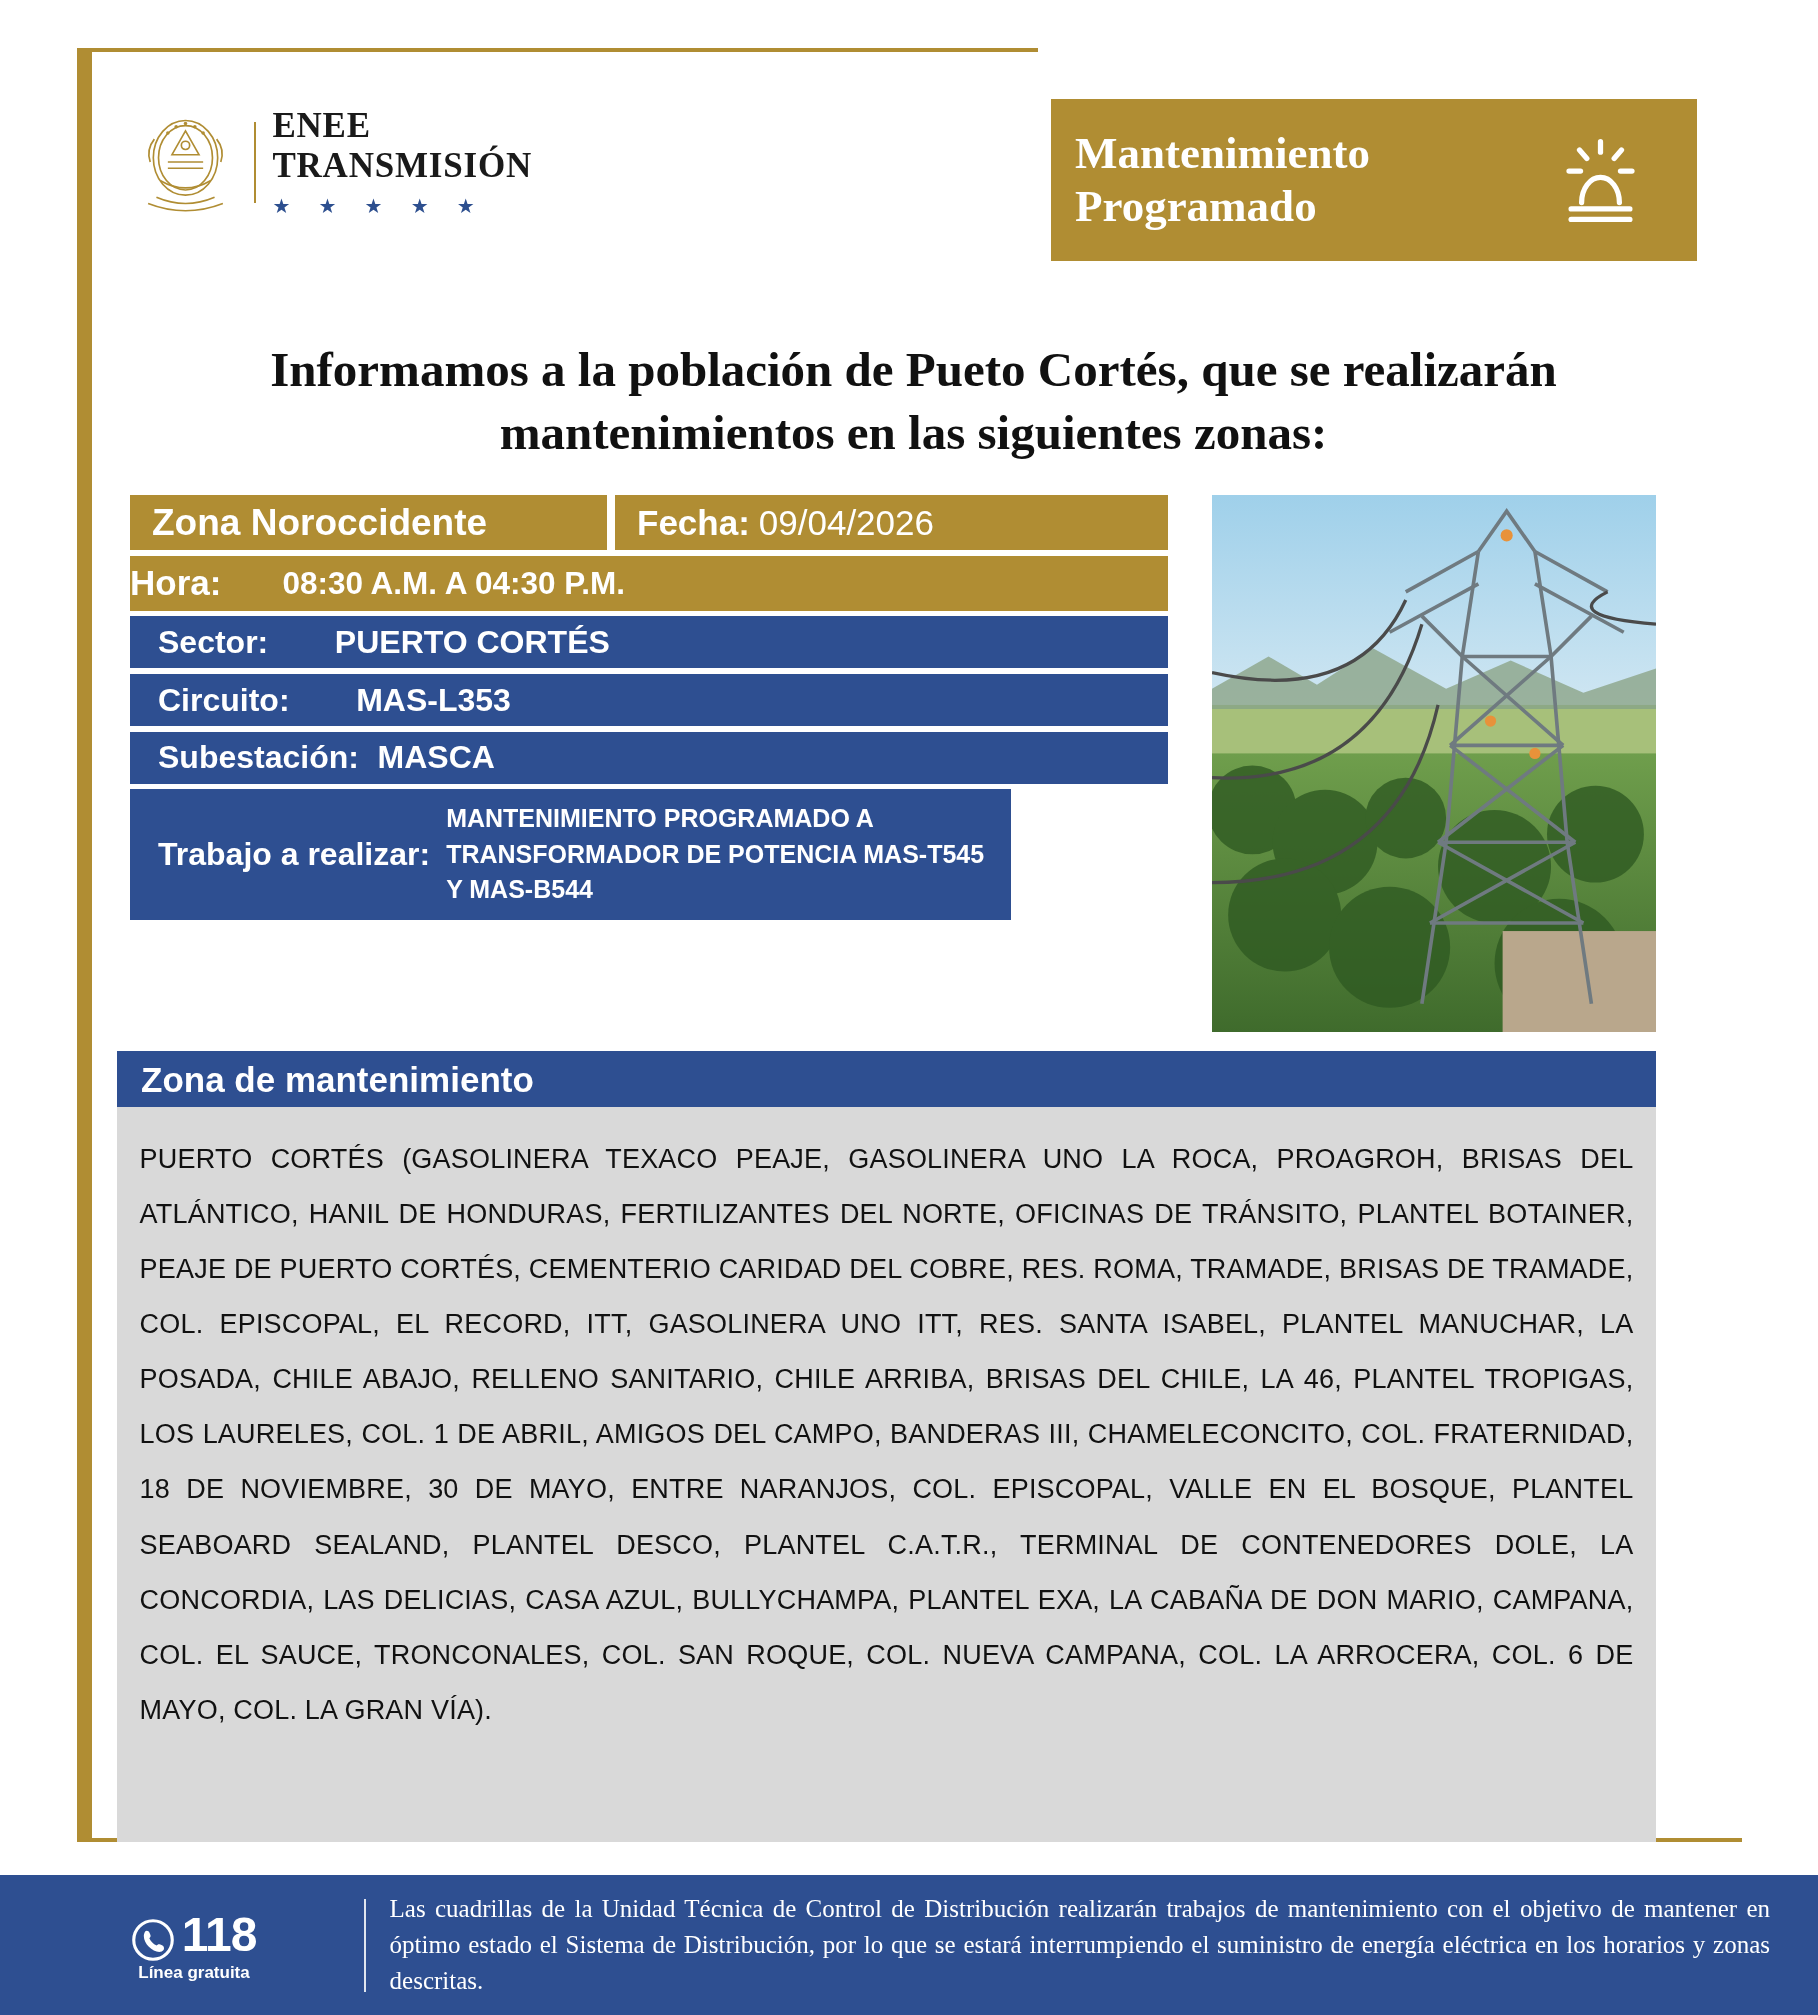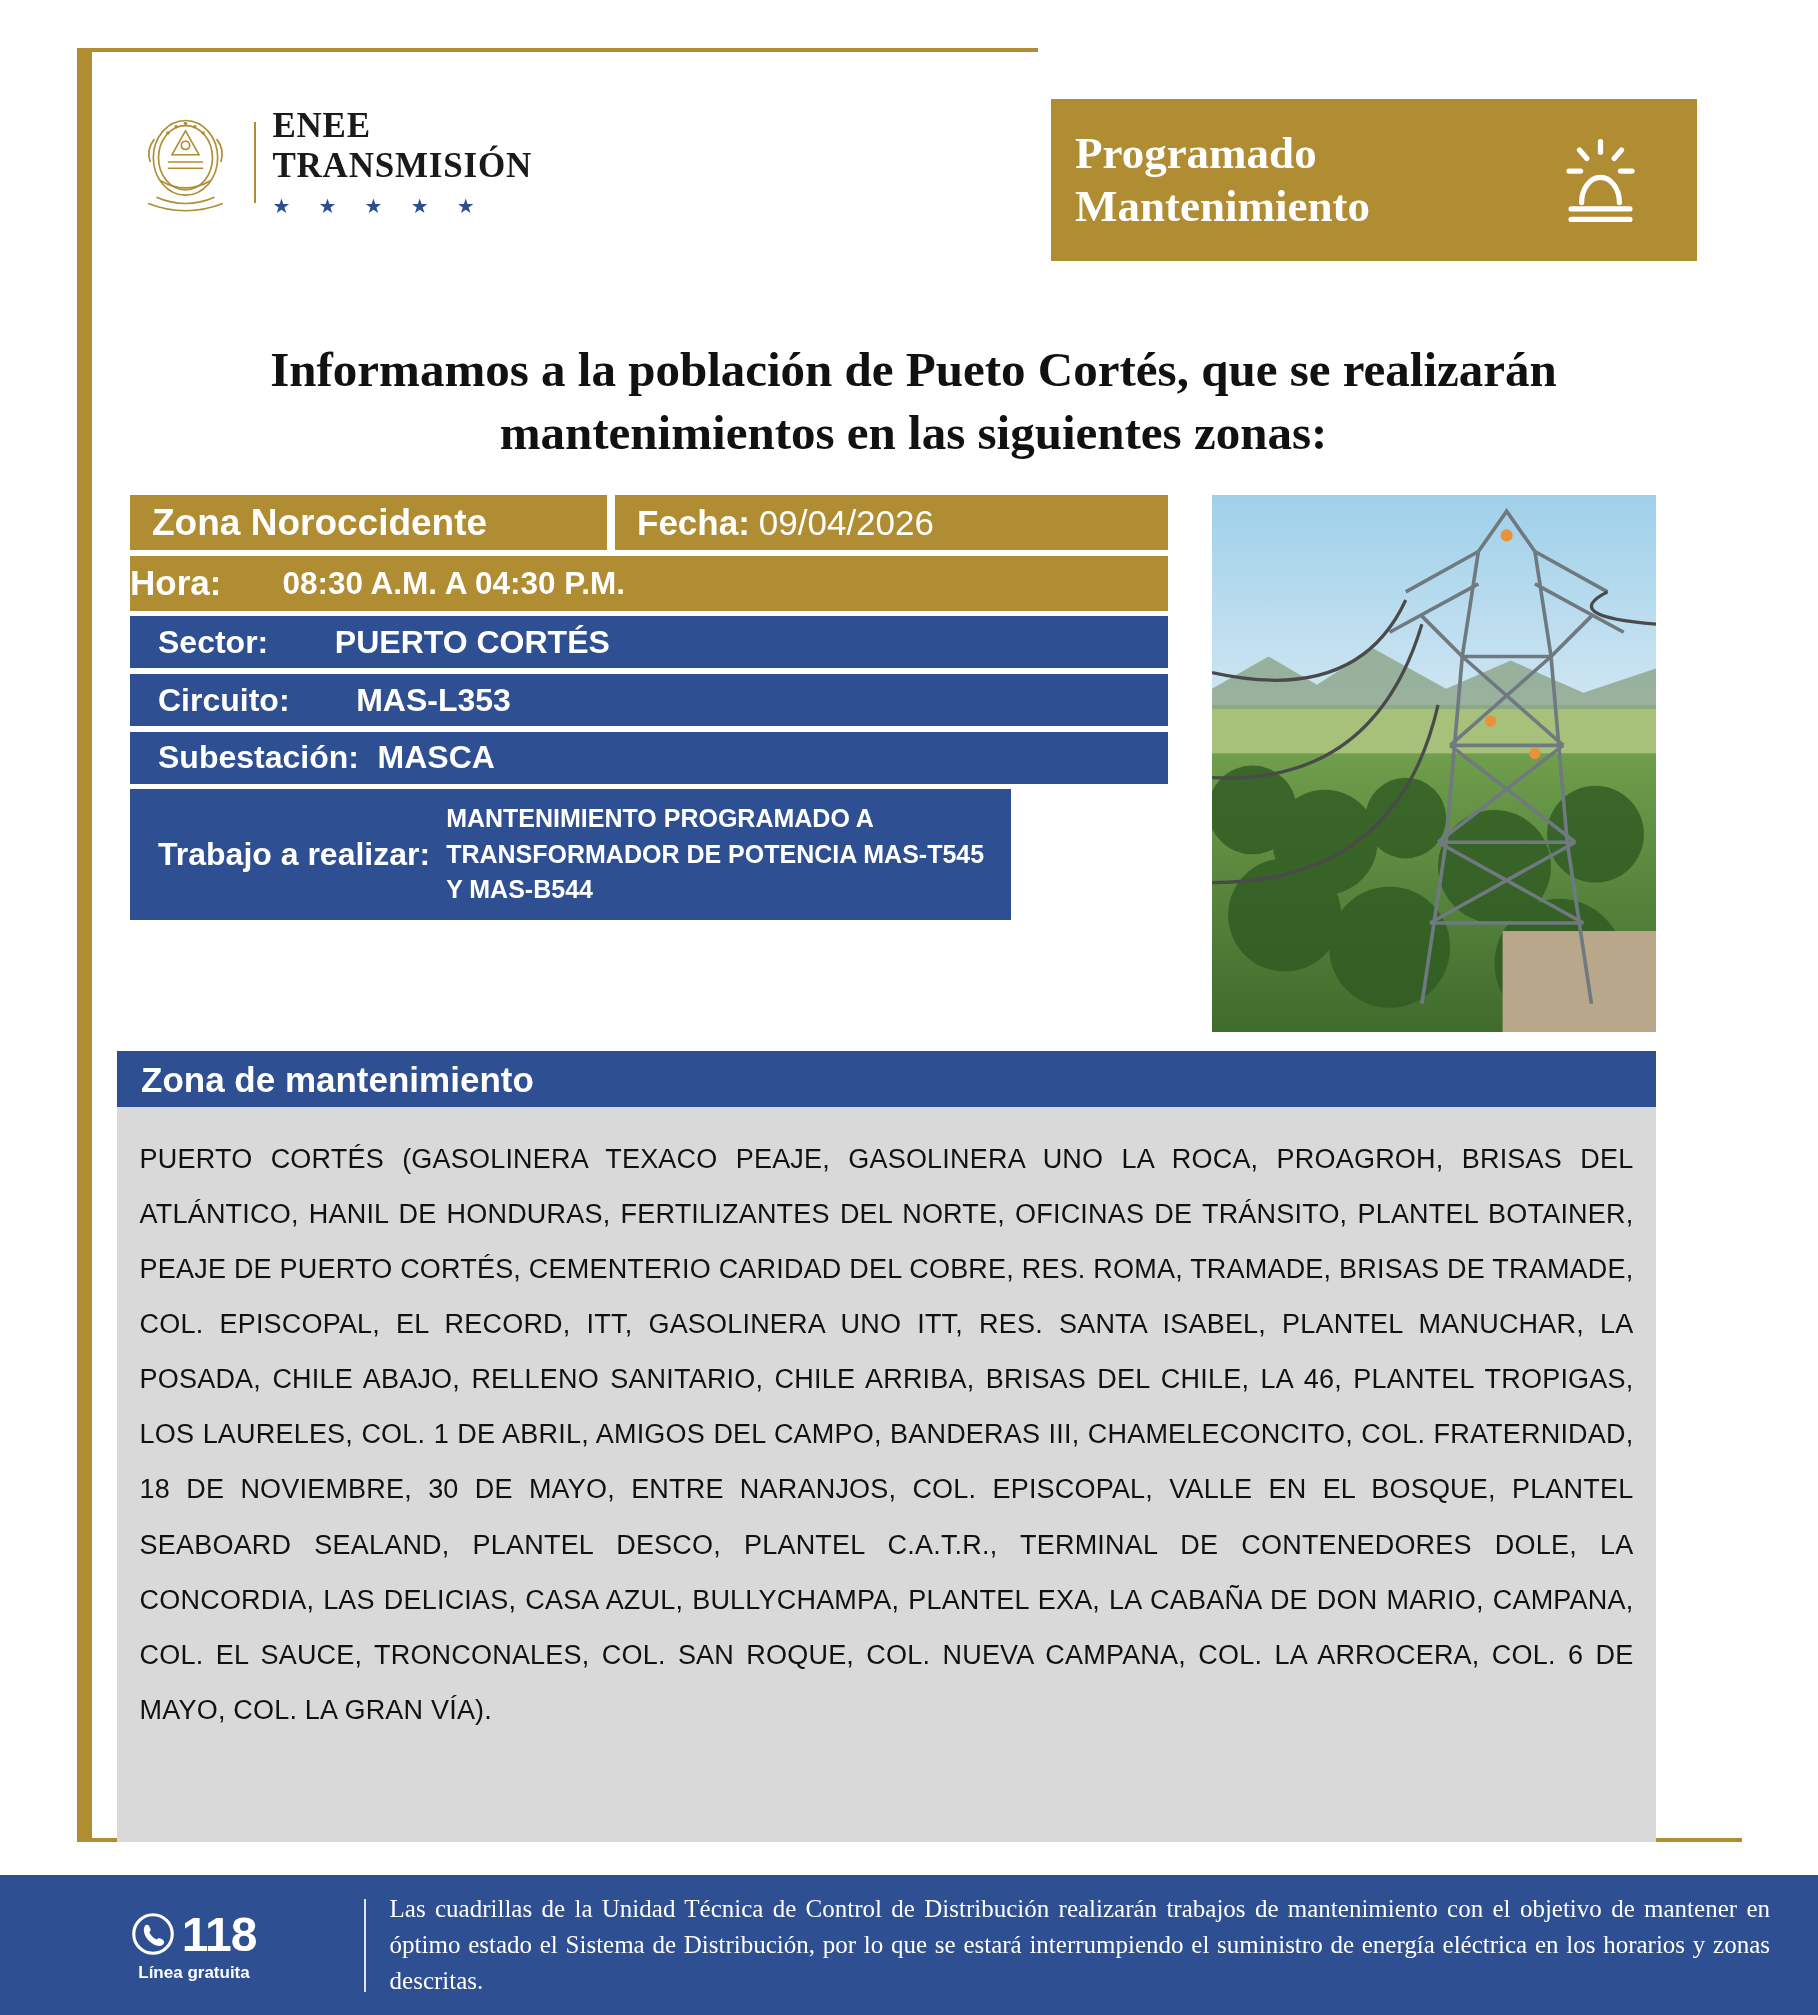--- a/index.html
+++ b/index.html
@@ -258,21 +258,21 @@
     width: 364px;
     display: flex;
     flex-direction: column;
     align-items: center;
     justify-content: center;
     color: #ffffff;
     padding-left: 24px;
   }
   .footer-phone .top {
     display: flex;
-    align-items: center;
+    align-items: flex-end;
     gap: 6.5px;
   }
   .footer-phone .icon { width: 44px; height: 44px; }
   .footer-phone .icon svg { width: 100%; height: 100%; }
   .footer-phone .num { font-size: 48px; font-weight: bold; letter-spacing: -0.8px; }
   .footer-phone .sub { font-size: 17px; font-weight: bold; margin-top: 1.6px; }
 
   .footer-sep {
     width: 1.6px;
     height: 93px;
@@ -325,22 +325,22 @@
     <div class="logo-divider"></div>
     <div class="logo-text">
       <div class="l1">ENEE</div>
       <div class="l2">TRANSMISIÓN</div>
       <div class="logo-stars">★ ★ ★ ★ ★</div>
     </div>
   </div>
 
   <div class="mant-badge">
     <div class="txt">
+      <div>Mantenimiento</div>
       <div>Programado</div>
-      <div>Mantenimiento</div>
     </div>
     <div class="siren">
       <svg viewBox="0 0 100 100" xmlns="http://www.w3.org/2000/svg">
         <g stroke="#ffffff" stroke-width="5" fill="none" stroke-linecap="round">
           <path d="M32 72 a18 24 0 0 1 36 0"></path>
           <path d="M22 78 h56"></path>
           <path d="M22 88 h56"></path>
           <path d="M50 14 v10"></path>
           <path d="M30 22 l7 8"></path>
           <path d="M70 22 l-7 8"></path>

